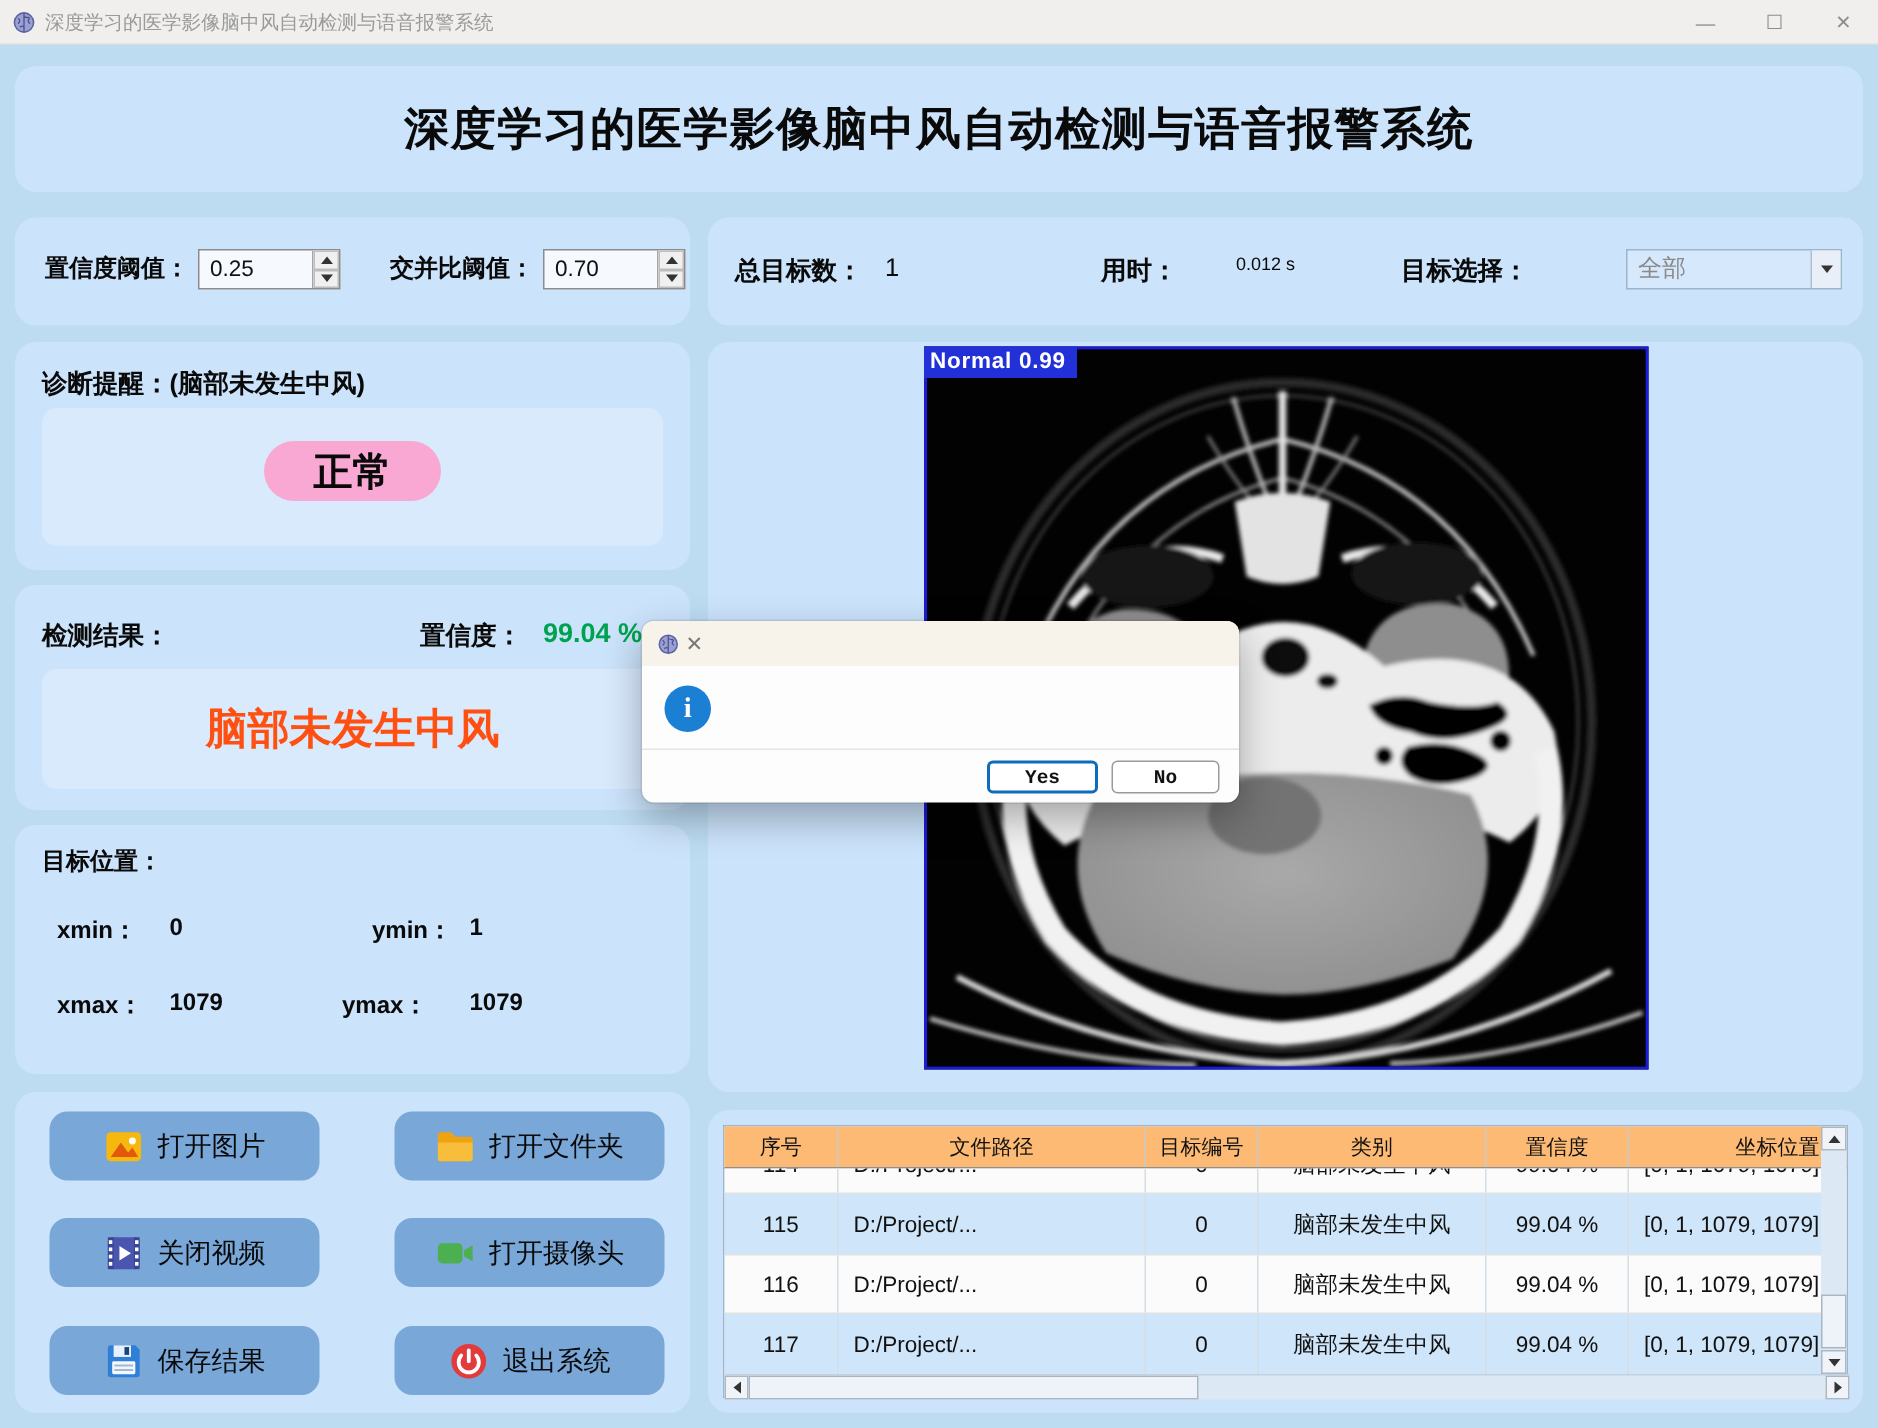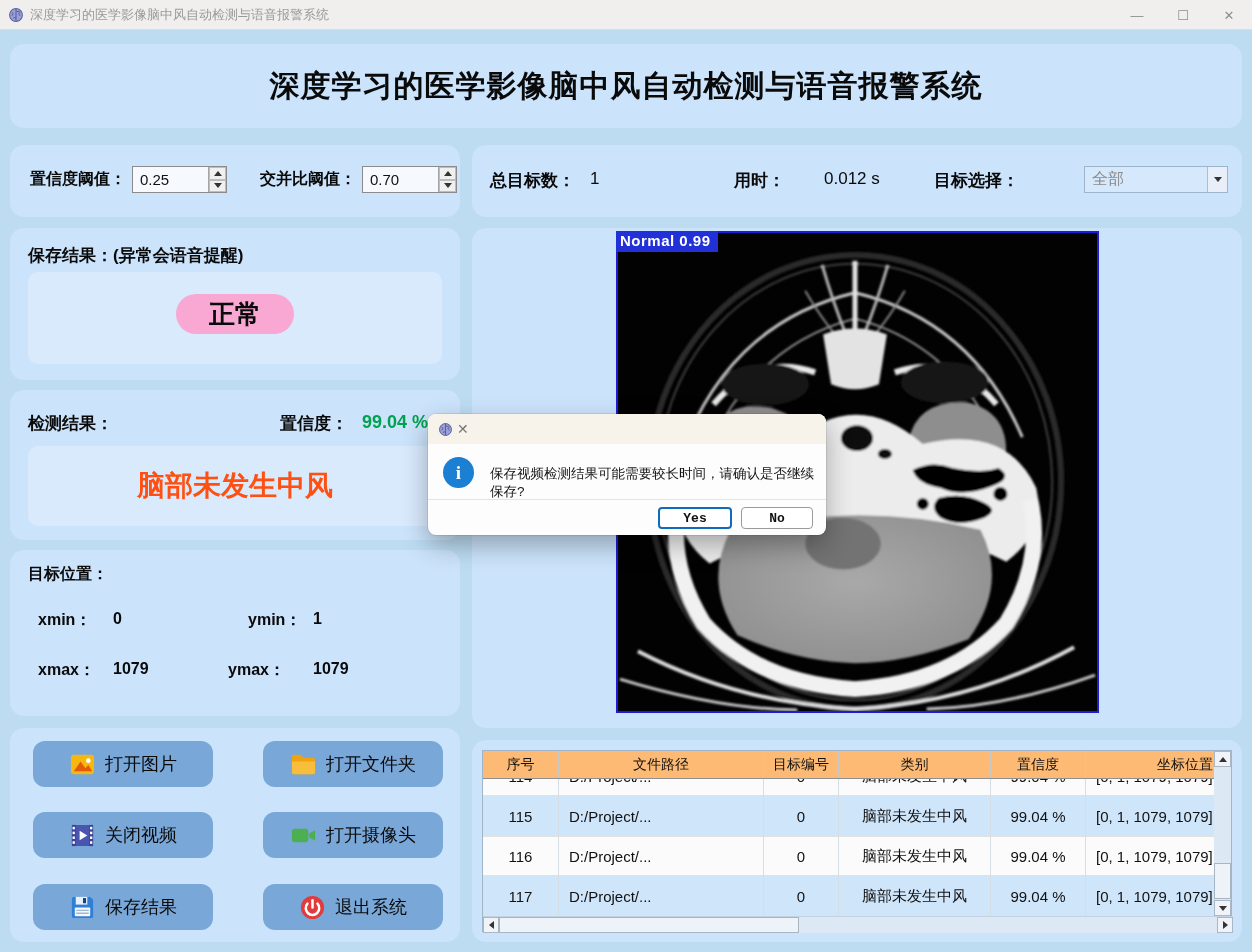--- a/index.html
+++ b/index.html
@@ -148,32 +148,32 @@
             <i class="tri-down"></i>
           </div>
       </div>
     </div>
   </div>
 
   <div class="panel panel-stats">
     <span class="lbl" style="position:absolute;left:18px;top:24px;font-size:17px;">总目标数：</span>
     <span class="val" style="position:absolute;left:118px;top:24px;font-size:17px;">1</span>
     <span class="lbl" style="position:absolute;left:262px;top:24px;font-size:17px;">用时：</span>
-    <span class="val" style="position:absolute;left:352px;top:24px;font-size:17px;">0.012 s</span>
+    <span class="val" style="position:absolute;left:352px;top:24px;font-size:12px;">0.012 s</span>
     <span class="lbl" style="position:absolute;left:462px;top:24px;font-size:17px;">目标选择：</span>
     <div class="combo">
       <span class="combo-val">全部</span>
       <div class="combo-btn">
           <i class="tri-down"></i>
         </div>
     </div>
   </div>
 
   <div class="panel panel-diag">
-    <span class="lbl diag-label">保存结果：(异常会语音提醒)</span>
+    <span class="lbl diag-label">诊断提醒：(脑部未发生中风)</span>
     <div class="inner-box">
       <div class="status-badge">正常</div>
     </div>
   </div>
 
   <div class="panel panel-result">
     <span class="lbl res-label">检测结果：</span>
     <span class="lbl conf-label">置信度：</span>
     <span class="conf-val">99.04 %</span>
     <div class="inner-box">
@@ -375,21 +375,20 @@
   <div class="dialog">
     <div class="dlg-titlebar">
       <svg viewBox="0 0 20 20" width="15" height="15">
           <circle cx="10" cy="10" r="8" fill="#9aa0d4" stroke="#5c629f" stroke-width="1.3"></circle>
           <path d="M10 2.5 V17.5 M5 6.5 q3 2 0 4.5 M15 6.5 q-3 2 0 4.5 M6.5 14 q2 -2 3.5 0 M10.5 5 q2 1.5 4 0.5" fill="none" stroke="#4c528f" stroke-width="1.1"></path>
         </svg>
       <span class="dlg-close">✕</span>
     </div>
     <div class="dlg-body">
       <div class="info-icon">i</div>
-      <div class="dlg-msg">保存视频检测结果可能需要较长时间，请确认是否继续保存?</div>
     </div>
     <div class="dlg-footer">
       <div class="dlg-btn dlg-yes">Yes</div>
       <div class="dlg-btn dlg-no">No</div>
     </div>
   </div>
 
 </div>
 
 </body></html>

